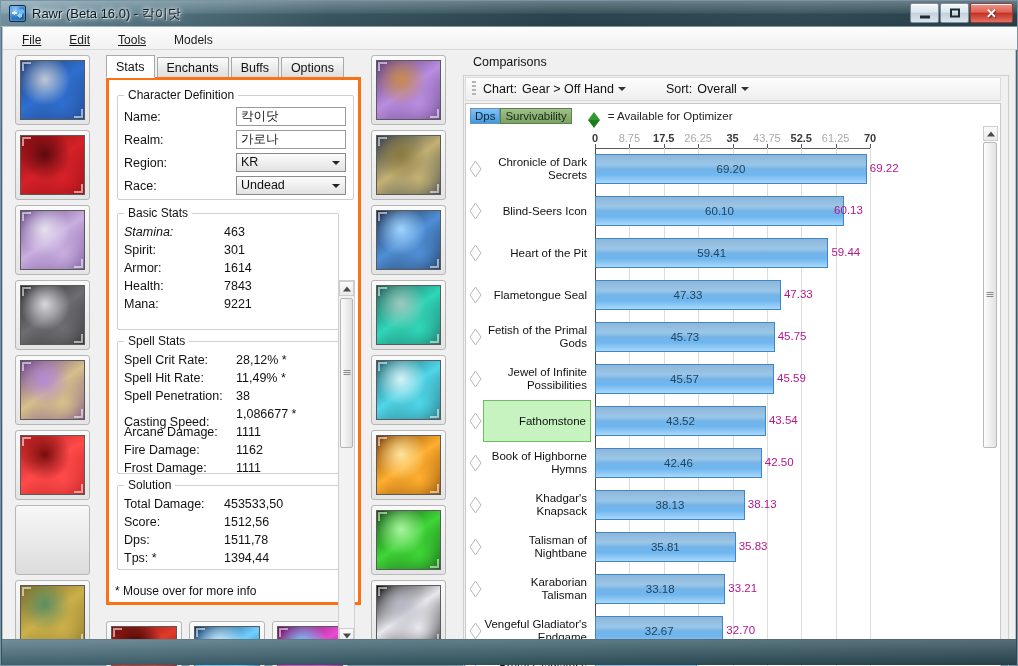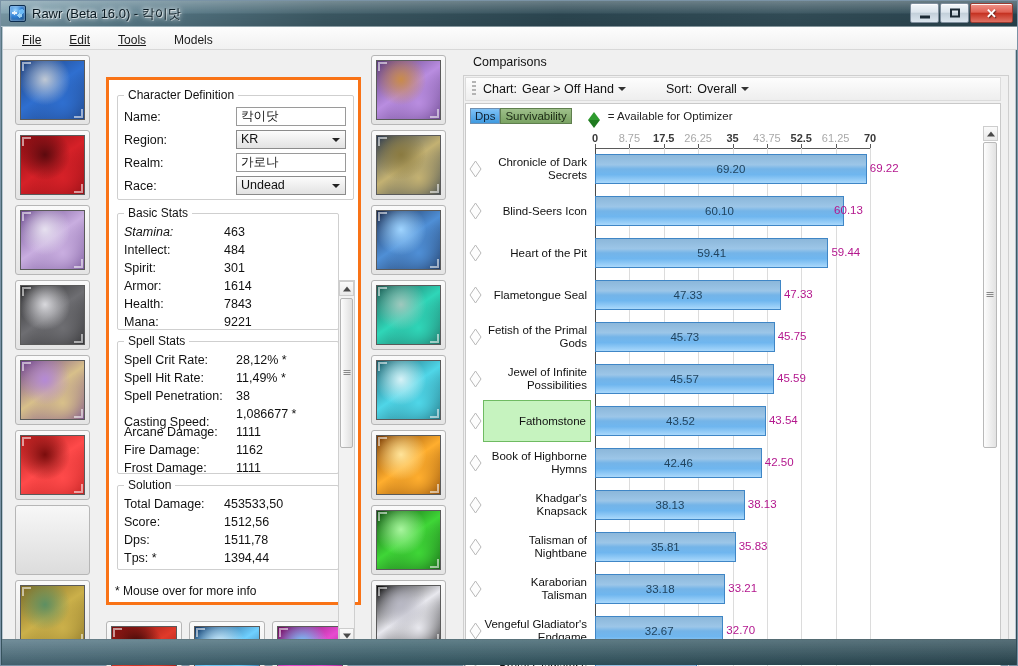--- a/index.html
+++ b/index.html
@@ -307,54 +307,56 @@
         </div>
         <div class="slot">
           <div class="icon corner" style="background: radial-gradient(at 38% 32%, rgb(214, 240, 255) 0%, transparent 46%), radial-gradient(at 66% 72%, rgb(111, 208, 255) 0%, transparent 55%), linear-gradient(145deg, rgb(18, 58, 107) 0%, rgb(111, 208, 255) 48%, rgb(18, 58, 107) 100%);"></div>
         </div>
         <div class="slot">
           <div class="icon corner" style="background: radial-gradient(at 38% 32%, rgb(111, 208, 255) 0%, transparent 46%), radial-gradient(at 66% 72%, rgb(232, 74, 208) 0%, transparent 55%), linear-gradient(145deg, rgb(107, 16, 96) 0%, rgb(232, 74, 208) 48%, rgb(107, 16, 96) 100%);"></div>
         </div>
       </div>
 
     <div id="statspanel">
+      <div class="tabstrip" id="tabstrip">
+          <div class="tab active">Stats</div>
+          <div class="tab">Enchants</div>
+          <div class="tab">Buffs</div>
+          <div class="tab">Options</div>
+        </div>
       <div class="tabbody">
 
         <fieldset class="grp" style="left:8px; top:8px; width:237px; height:112px;">
           <legend>Character Definition</legend>
           <div id="chardef">
               <div class="frow" style="height: 23px;">
                 <div class="flabel">Name:</div>
                 <div class="finput">칵이닷</div>
               </div>
               <div class="frow" style="height: 23px;">
+                <div class="flabel">Realm:</div>
+                <div class="finput">가로나</div>
+              </div>
+              <div class="frow" style="height: 23px;">
                 <div class="flabel">Region:</div>
                 <div class="fcombo">KR<span class="arr"></span></div>
-              </div>
-              <div class="frow" style="height: 23px;">
-                <div class="flabel">Realm:</div>
-                <div class="finput">가로나</div>
               </div>
               <div class="frow" style="height: 23px;">
                 <div class="flabel">Race:</div>
                 <div class="fcombo">Undead<span class="arr"></span></div>
               </div>
             </div>
         </fieldset>
 
         <fieldset class="grp" style="left:8px; top:126px; width:222px; height:124px;">
           <legend>Basic Stats</legend>
           <div id="basicstats">
               <div class="frow">
                 <div class="flabel" style="width: 100px; font-style: italic;">Stamina:</div>
                 <div class="fval">463</div>
-              </div>
-              <div class="frow">
-                <div class="flabel" style="width: 100px;">Intellect:</div>
-                <div class="fval">484</div>
               </div>
               <div class="frow">
                 <div class="flabel" style="width: 100px;">Spirit:</div>
                 <div class="fval">301</div>
               </div>
               <div class="frow">
                 <div class="flabel" style="width: 100px;">Armor:</div>
                 <div class="fval">1614</div>
               </div>
               <div class="frow">

